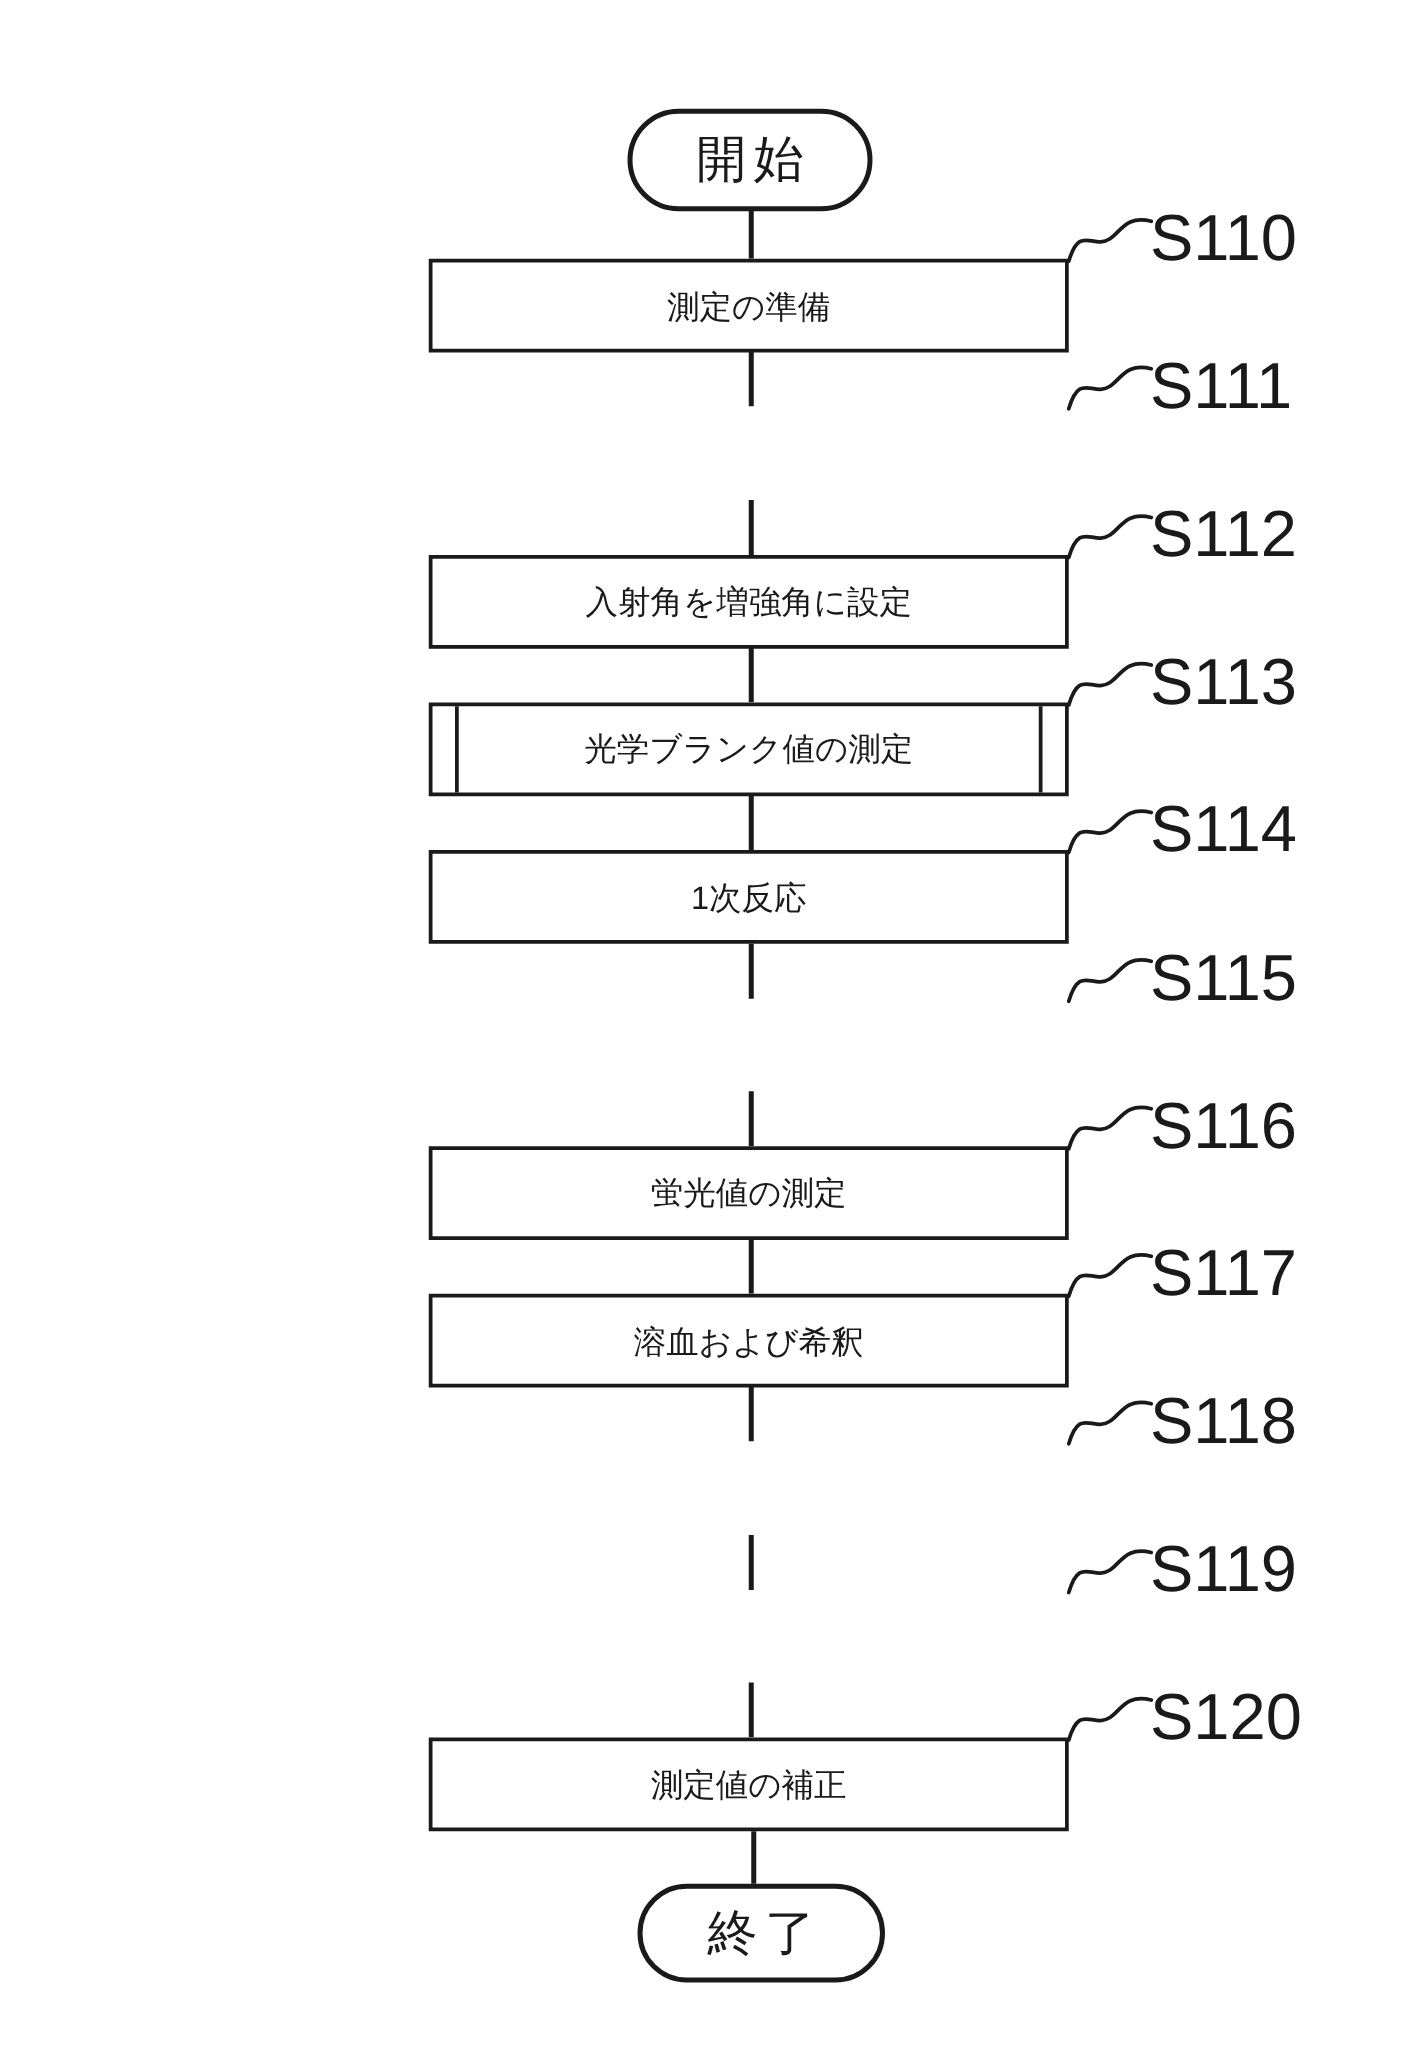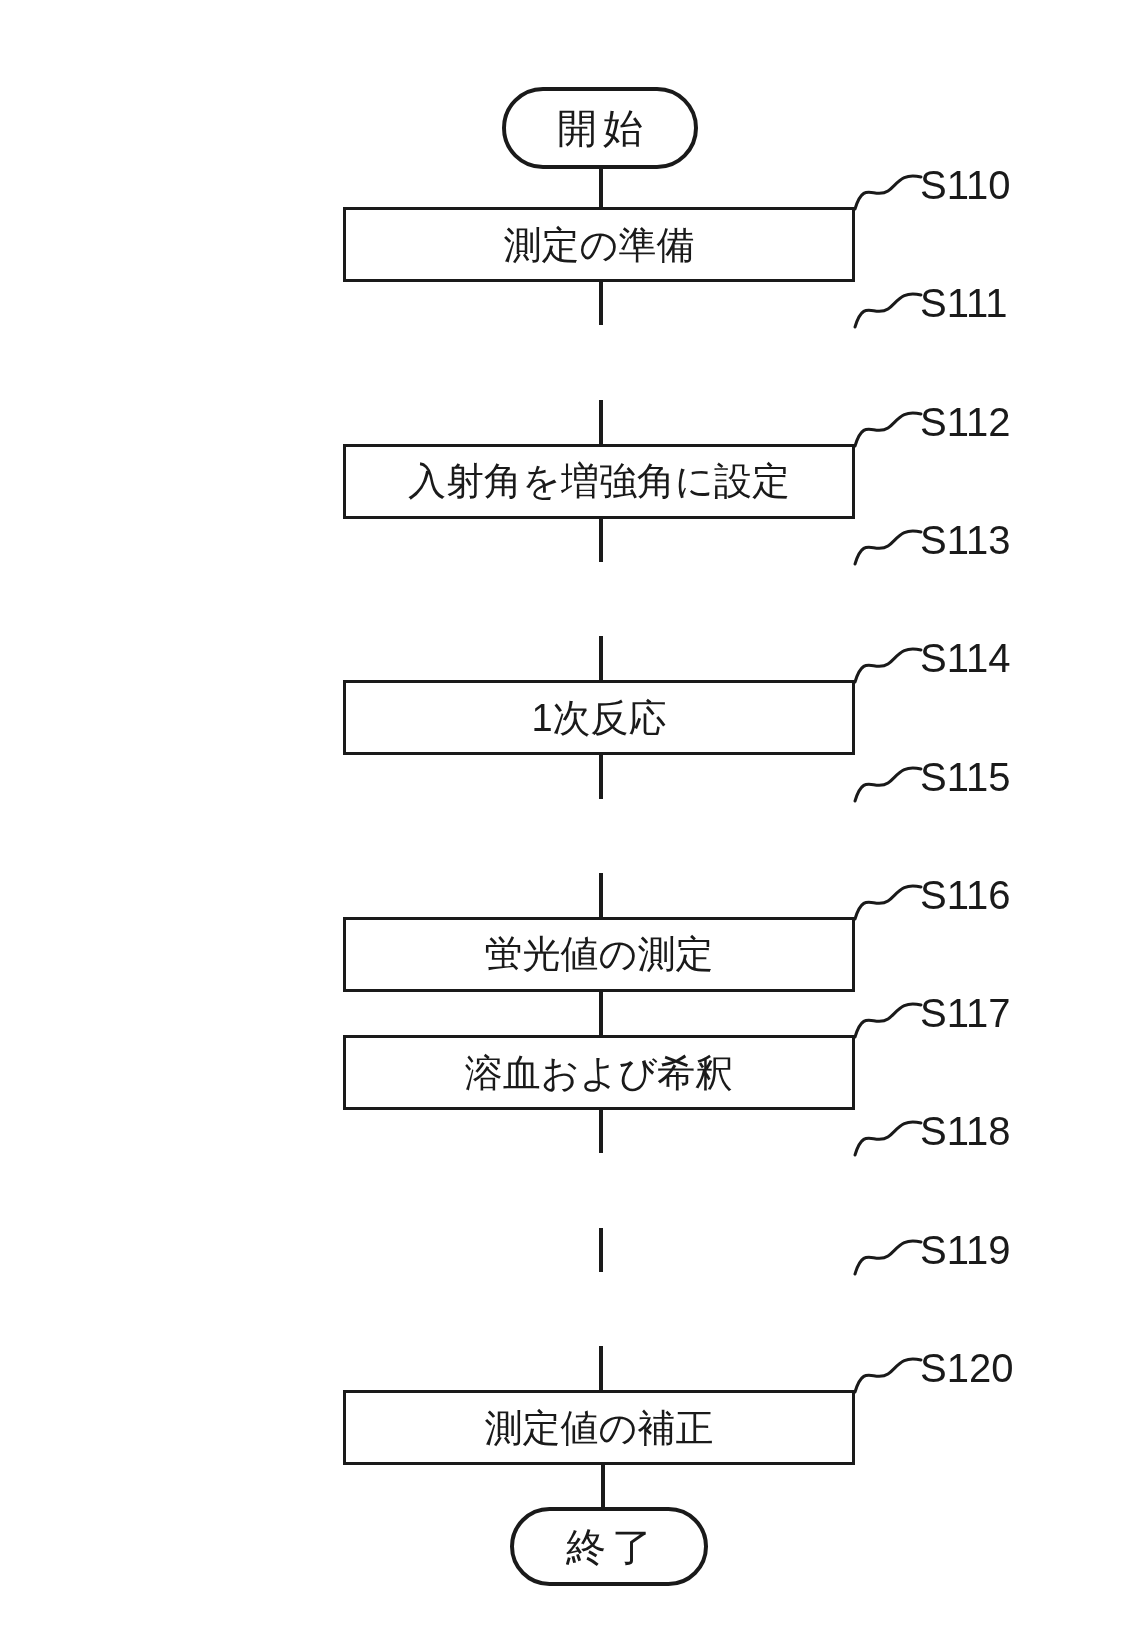--- a/index.html
+++ b/index.html
@@ -76,42 +76,42 @@
     content:"";
     position:absolute;
     top:0;
     bottom:0;
     width:3px;
     background:#1a1a1a;
   }
   .box.subroutine::before{ left:18px; }
   .box.subroutine::after{ right:18px; }
   .box-label{
-    font-size:38px;
+    font-size:26px;
     line-height:1;
     white-space:nowrap;
   }
   .leader{
     position:absolute;
     left:851px;
     top:-45px;
     width:75px;
     height:50px;
   }
   .leader path{
     fill:none;
     stroke:#1a1a1a;
     stroke-width:3;
     stroke-linecap:round;
   }
   .step-id{
     position:absolute;
     left:920px;
     top:-42px;
-    font-size:40px;
+    font-size:52px;
     line-height:1;
     white-space:nowrap;
   }
 </style>
 </head>
 <body>
 
 <div id="canvas">
 
   <div class="terminal start">
@@ -143,20 +143,23 @@
       <span class="box-label">入射角を増強角に設定</span>
     </div>
     <svg class="leader" viewBox="0 0 75 50">
         <path d="M 4 47 C 13 17, 23 38, 37 29 C 46 23, 50 10, 70 15"></path>
       </svg>
     <span class="step-id">S112</span>
   </div>
 
   <div class="step" style="--i:3">
     <div class="stem"></div>
+    <div class="box subroutine">
+      <span class="box-label">光学ブランク値の測定</span>
+    </div>
     <svg class="leader" viewBox="0 0 75 50">
         <path d="M 4 47 C 13 17, 23 38, 37 29 C 46 23, 50 10, 70 15"></path>
       </svg>
     <span class="step-id">S113</span>
   </div>
 
   <div class="step" style="--i:4">
     <div class="stem"></div>
     <div class="box">
       <span class="box-label">1次反応</span>

